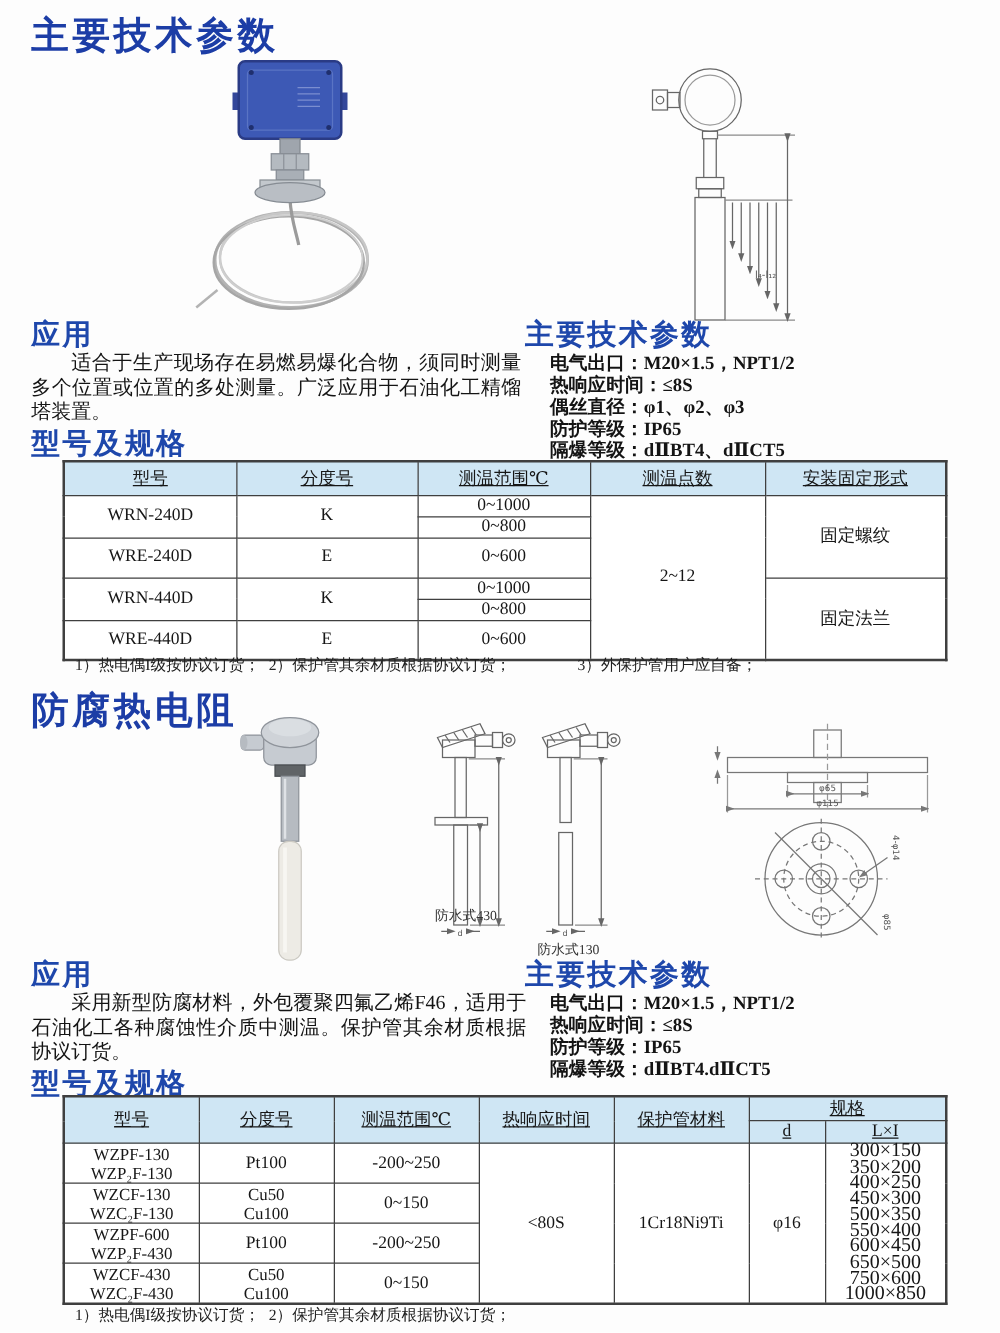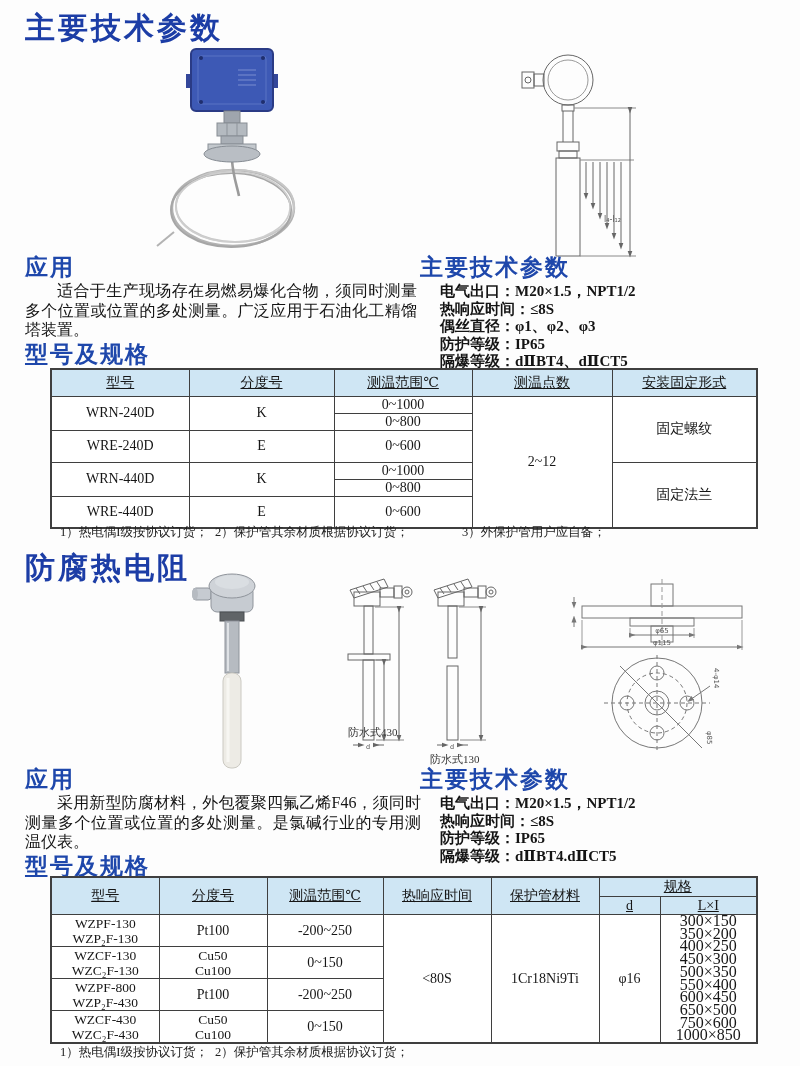--- a/index.html
+++ b/index.html
@@ -292,21 +292,21 @@
       <line x1="58" y1="90" x2="140" y2="172"></line>
       <line x1="148" y1="110" x2="128" y2="124" marker-end="url(#ar4)"></line>
     </g>
     <text x="100" y="57" font-size="7" text-anchor="middle">φ65</text>
     <text x="100" y="69" font-size="7" text-anchor="middle">φ115</text>
     <text x="152" y="92" font-size="7" transform="rotate(90 152 92)">4-φ14</text>
     <text x="145" y="155" font-size="7" transform="rotate(90 145 155)">φ85</text>
   </svg>
 
   <div class="sub-heading" style="left:25px; top:764px;">应用</div>
-  <div class="body-text" style="left:25px; top:793px; width:396px;">采用新型防腐材料，外包覆聚四氟乙烯F46，须同时测量多个位置或位置的多处测量。是氯碱行业的专用测温仪表。</div>
+  <div class="body-text" style="left:25px; top:793px; width:396px;">采用新型防腐材料，外包覆聚四氟乙烯F46，适用于石油化工各种腐蚀性介质中测温。保护管其余材质根据协议订货。</div>
 
   <div class="sub-heading" style="left:420px; top:764px;">主要技术参数</div>
   <div class="param-list" style="left:440px; top:795px;">
     <div>电气出口：M20×1.5，NPT1/2</div>
     <div>热响应时间：≤8S</div>
     <div>防护等级：IP65</div>
     <div>隔爆等级：dⅡBT4.dⅡCT5</div>
   </div>
 
   <div class="sub-heading" style="left:25px; top:851px;">型号及规格</div>
@@ -365,21 +365,21 @@
           <div>WZC₂F-130</div>
         </td>
         <td class="cell-2line">
           <div>Cu50</div>
           <div>Cu100</div>
         </td>
         <td>0~150</td>
       </tr>
       <tr class="r-d32">
         <td class="cell-2line">
-          <div>WZPF-800</div>
+          <div>WZPF-600</div>
           <div>WZP₂F-430</div>
         </td>
         <td>Pt100</td>
         <td>-200~250</td>
       </tr>
       <tr class="r-d32">
         <td class="cell-2line">
           <div>WZCF-430</div>
           <div>WZC₂F-430</div>
         </td>

